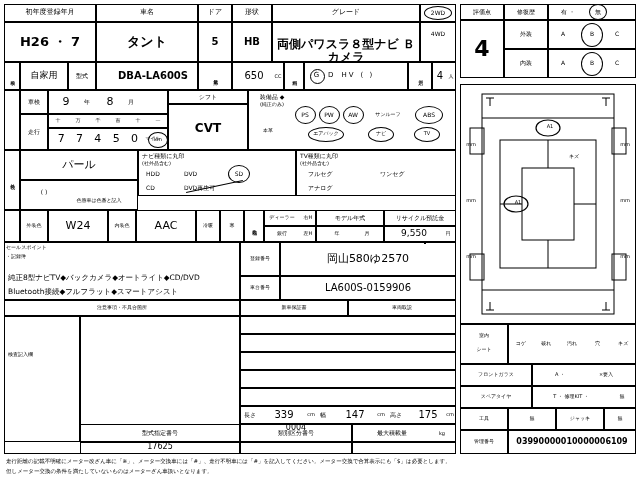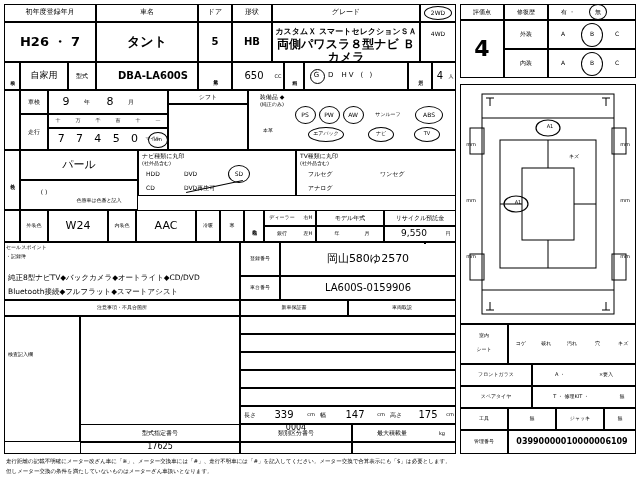--- a/index.html
+++ b/index.html
@@ -54,21 +54,20 @@
   <div class="box" style="left:96px;top:22px;width:102px;height:40px;"></div>
   <div class="lbl c big b" style="left:96px;top:22px;width:102px;height:40px;">タント</div>
 
   <div class="box" style="left:198px;top:22px;width:34px;height:40px;"></div>
   <div class="lbl c mid b" style="left:198px;top:22px;width:34px;height:40px;">5</div>
 
   <div class="box" style="left:232px;top:22px;width:40px;height:40px;"></div>
   <div class="lbl c mid b" style="left:232px;top:22px;width:40px;height:40px;">HB</div>
 
   <div class="box" style="left:272px;top:22px;width:148px;height:40px;"></div>
-  <div class="lbl c b" style="left:272px;top:22px;width:148px;height:20px;font-size:8px;">カスタムＸ スマートセレクションＳＡ</div>
   <div class="lbl c b" style="left:272px;top:41px;width:148px;height:20px;font-size:12px;">両側パワスラ８型ナビ Ｂカメラ</div>
 
   <div class="box" style="left:420px;top:22px;width:36px;height:40px;"></div>
   <div class="lbl c xs" style="left:420px;top:28px;width:36px;height:12px;">4WD</div>
 
   <div class="box" style="left:4px;top:62px;width:16px;height:28px;"></div>
   <div class="lbl c vert xxs" style="left:4px;top:64px;width:16px;height:24px;">車検</div>
 
   <div class="box" style="left:20px;top:62px;width:48px;height:28px;"></div>
   <div class="lbl c" style="left:20px;top:62px;width:48px;height:28px;font-size:9px;">自家用</div>
@@ -112,20 +111,21 @@
   <div class="box" style="left:48px;top:90px;width:120px;height:24px;"></div>
   <div class="lbl c" style="left:52px;top:90px;width:28px;height:24px;font-size:11px;">9</div>
   <div class="lbl c xs" style="left:80px;top:96px;width:14px;height:12px;">年</div>
   <div class="lbl c" style="left:96px;top:90px;width:28px;height:24px;font-size:11px;">8</div>
   <div class="lbl c xs" style="left:124px;top:96px;width:14px;height:12px;">月</div>
 
   <div class="box" style="left:168px;top:90px;width:80px;height:14px;"></div>
   <div class="lbl c xs" style="left:168px;top:90px;width:80px;height:14px;">シフト</div>
 
   <div class="box" style="left:168px;top:104px;width:80px;height:46px;"></div>
+  <div class="lbl c b" style="left:168px;top:120px;width:80px;height:16px;font-size:12px;">CVT</div>
 
   <div class="box" style="left:20px;top:114px;width:28px;height:36px;"></div>
   <div class="lbl c xs" style="left:20px;top:114px;width:28px;height:36px;">走行</div>
 
   <div class="box" style="left:48px;top:114px;width:120px;height:14px;"></div>
   <div class="lbl" style="left:48px;top:114px;width:120px;height:14px;display:flex;">
     <span class="c xxs" style="flex:1">十</span>
     <span class="c xxs" style="flex:1">万</span>
     <span class="c xxs" style="flex:1">千</span>
     <span class="c xxs" style="flex:1">百</span>

